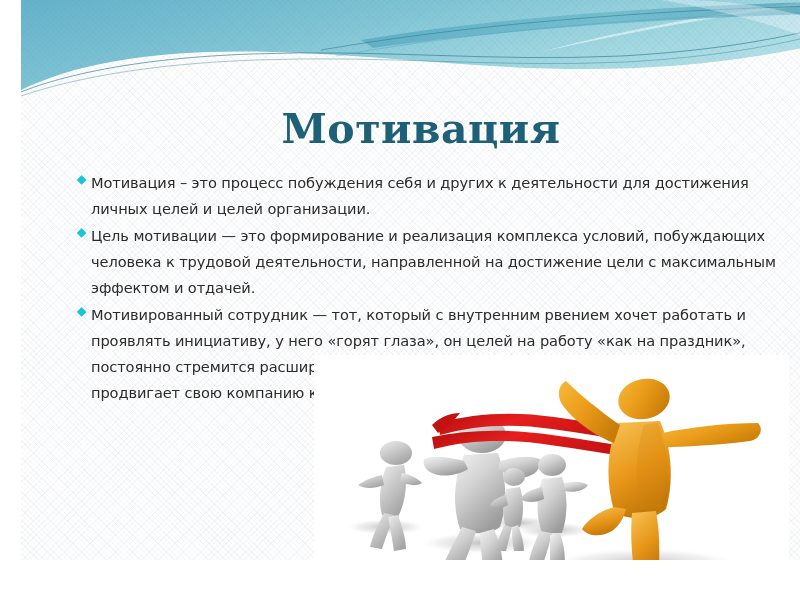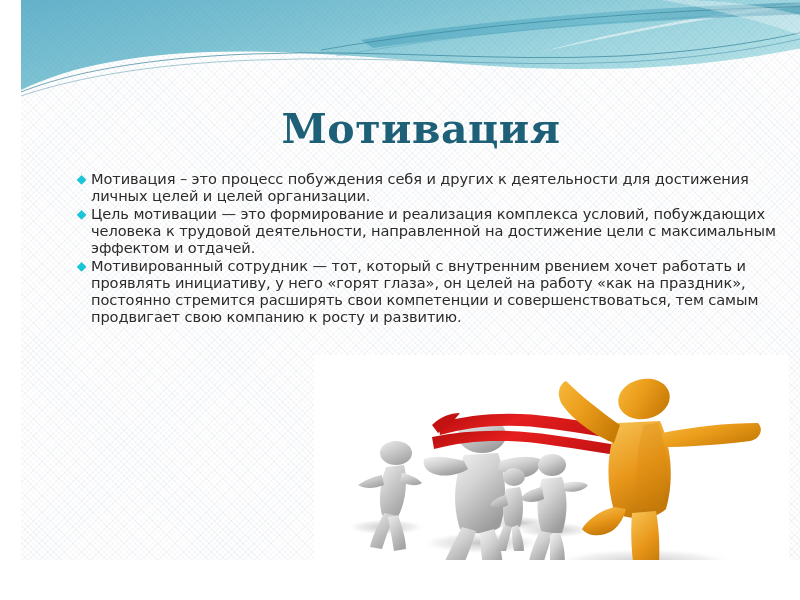--- a/index.html
+++ b/index.html
@@ -81,21 +81,21 @@
     width: 14px;
     font-size: 12px;
     line-height: 19.5px;
     color: #18C6D8;
     text-shadow: 0 0 1px rgba(10,150,170,0.55);
   }
   .bullet-text {
     flex: 1 1 auto;
     font-family: "DejaVu Sans", sans-serif;
     font-size: 14.6px;
-    line-height: 17px;
+    line-height: 26px;
     color: #2b2b2b;
     text-align: left;
     letter-spacing: -0.1px;
   }
 
   
   #picture {
     position: absolute;
     left: 293px;
     top: 355px;

